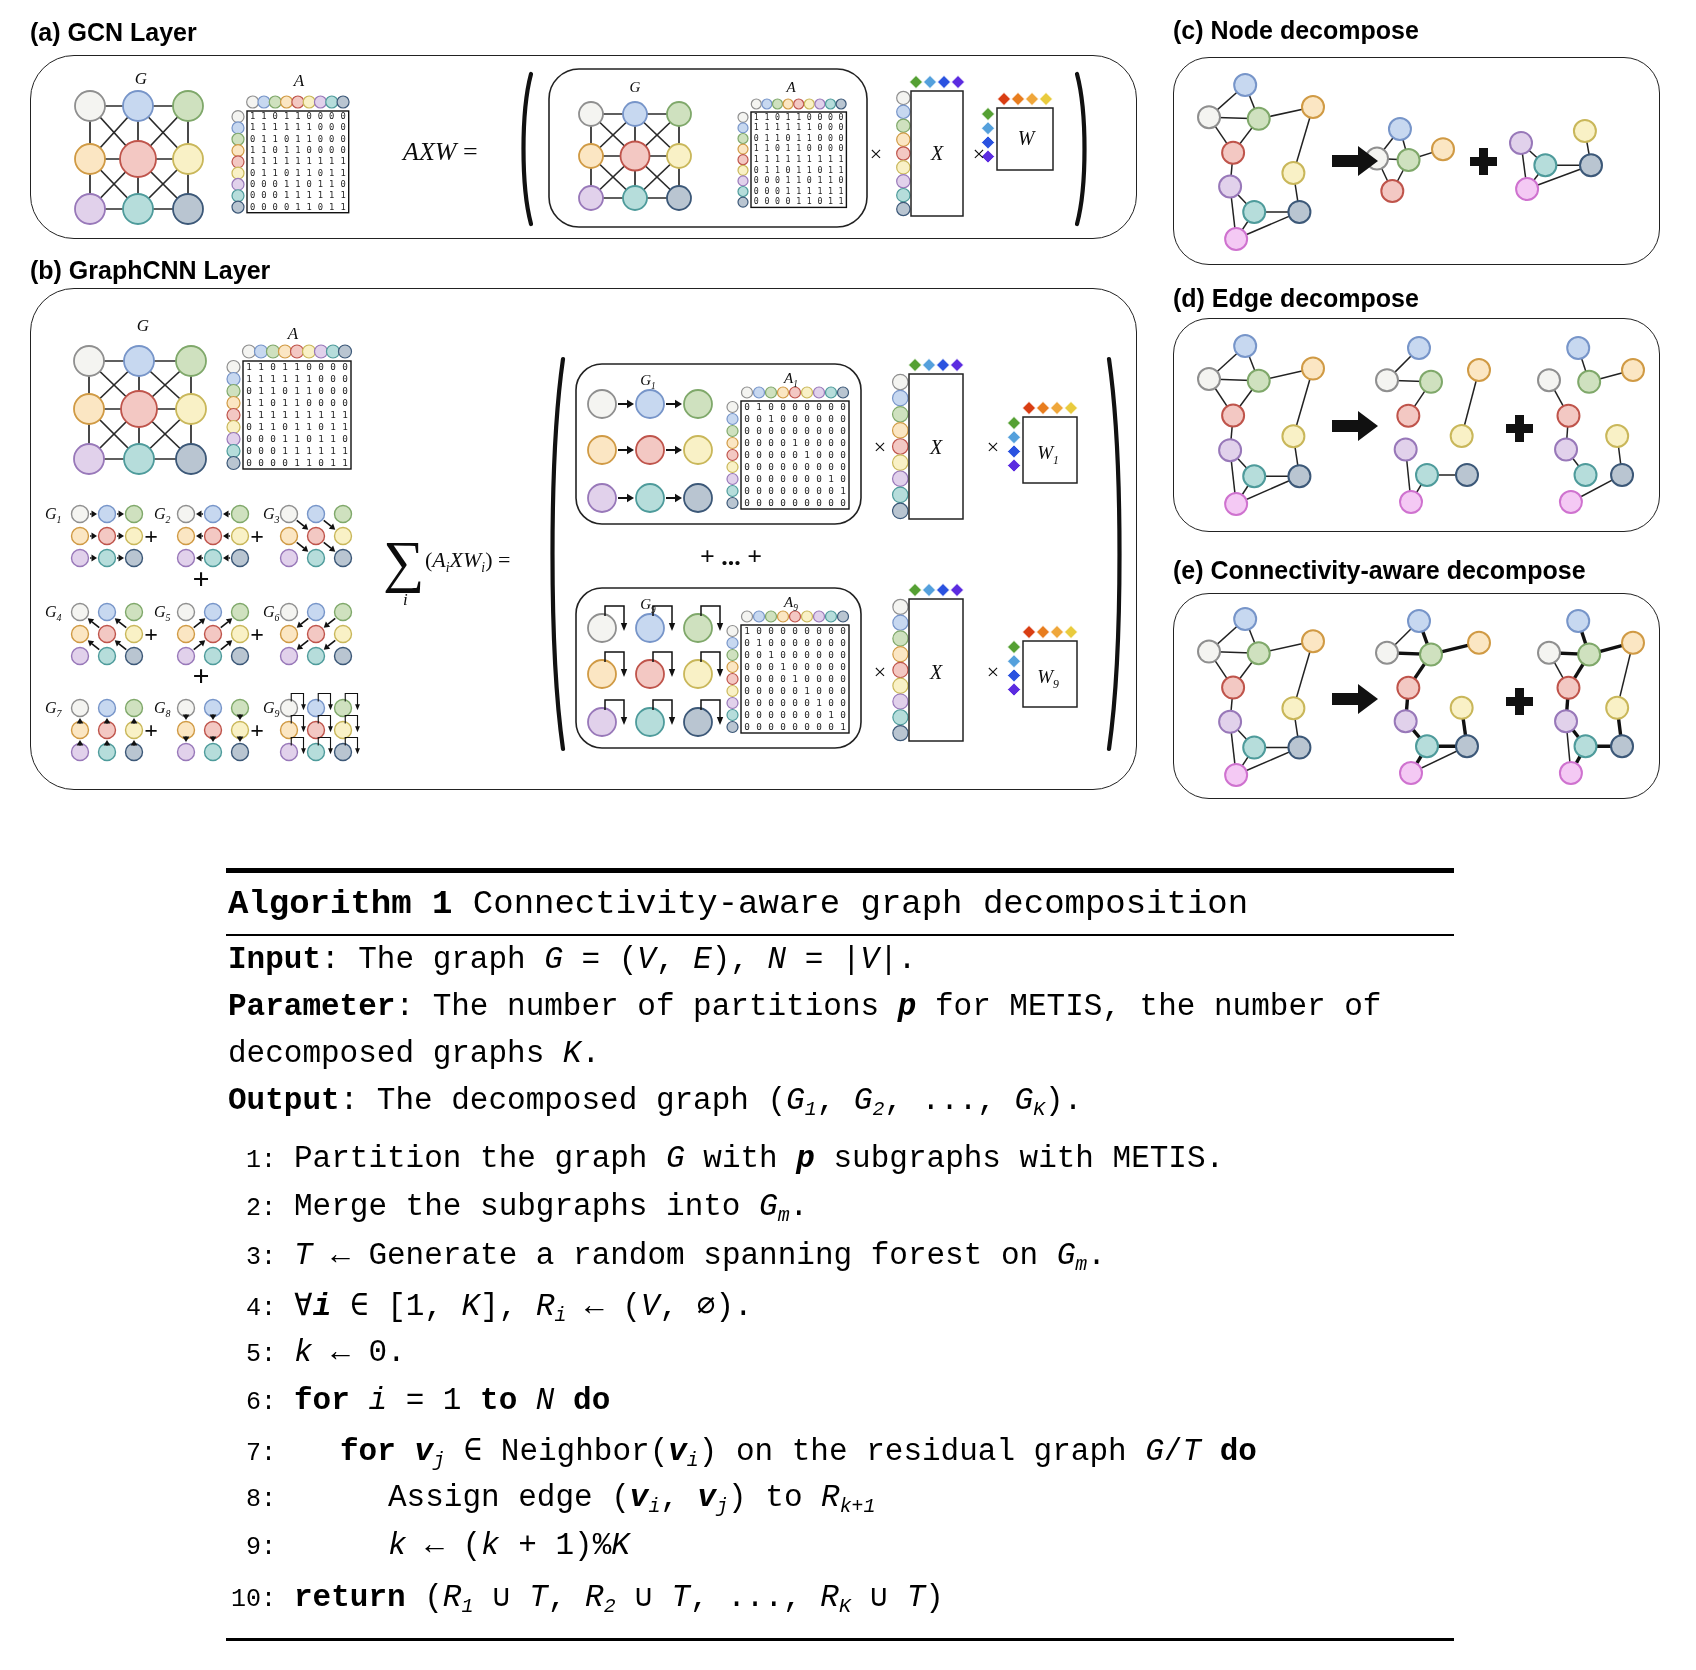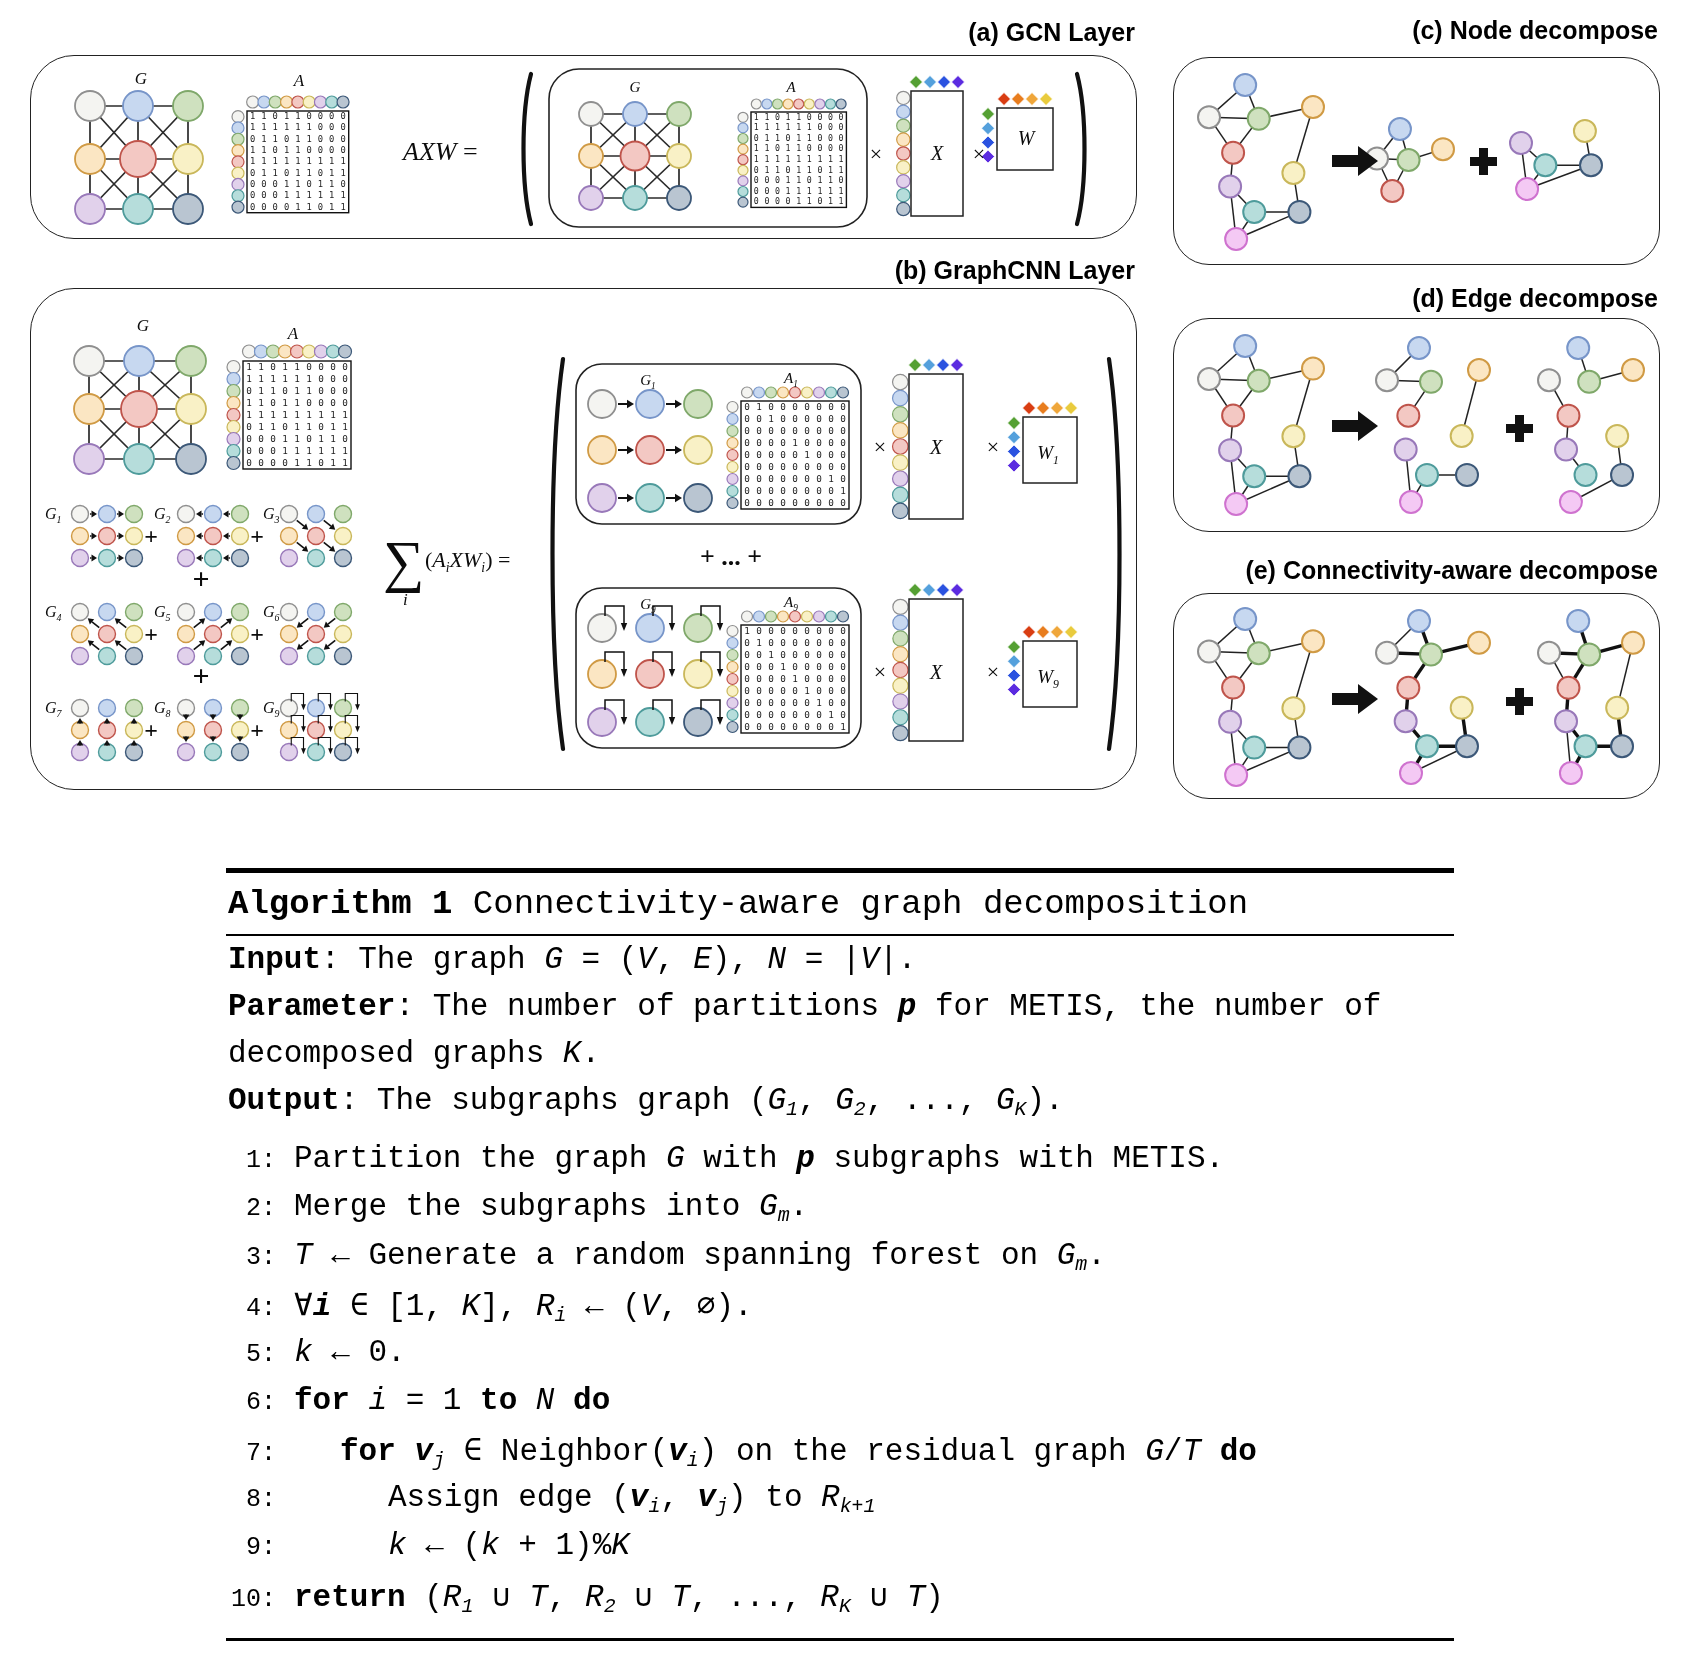--- a/index.html
+++ b/index.html
@@ -1,20 +1,20 @@
 <!DOCTYPE html>
 <html><head>
 <meta charset="utf-8">
 <style>
   body{margin:0;background:#fff}
   #root{position:relative;width:1696px;height:1670px;background:#fff;font-family:"Liberation Sans",sans-serif;overflow:hidden}
   .panel{position:absolute;border:1.7px solid #222;background:#fff}
   .r42{border-radius:44px}
   .r34{border-radius:36px}
-  .ptitle{position:absolute;text-align:right;font-weight:700;font-size:25px;color:#000;font-family:"Liberation Sans",sans-serif}
+  .ptitle{position:absolute;text-align:left;font-weight:700;font-size:25px;color:#000;font-family:"Liberation Sans",sans-serif}
   .cv{position:absolute;left:0;top:0}
   svg text{font-family:"Liberation Serif","DejaVu Serif",serif;fill:#0c0c0c}
   .ti{font-style:italic}
   .tsub{font-size:0.62em}
   .digit{font-family:"DejaVu Sans Mono",monospace;fill:#222}
   #algo{position:absolute;left:226px;top:868px;width:1228px;font-family:Liberation Mono, monospace;color:#000000}
   .rule-thick{height:4.5px;background:#000}
   .rule-thin{height:2px;background:#000}
   .rule-bot{height:3px;background:#000;margin-top:13px}
   .alg-title{font-size:34px;padding:12px 0 11px 2px}
@@ -1247,21 +1247,21 @@
   </div>
 
   <div id="algo">
     <div class="rule-thick"></div>
     <div class="alg-title"><span class="sg-b">Algorithm 1</span><span class="sg-n"> Connectivity-aware graph decomposition</span></div>
     <div class="rule-thin"></div>
     <div id="alg-header">
         <div class="alg-line"><span class="sg-b">Input</span><span class="sg-n">: The graph </span><span class="sg-i">G</span><span class="sg-n"> = (</span><span class="sg-i">V</span><span class="sg-n">, </span><span class="sg-i">E</span><span class="sg-n">), </span><span class="sg-i">N</span><span class="sg-n"> = |</span><span class="sg-i">V</span><span class="sg-n">|.</span></div>
         <div class="alg-line"><span class="sg-b">Parameter</span><span class="sg-n">: The number of partitions </span><span class="sg-bi">p</span><span class="sg-n"> for METIS, the number of</span></div>
         <div class="alg-line"><span class="sg-n">decomposed graphs </span><span class="sg-i">K</span><span class="sg-n">.</span></div>
-        <div class="alg-line"><span class="sg-b">Output</span><span class="sg-n">: The subgraphs graph (</span><span class="sg-i">G</span><span class="sg-isub">1</span><span class="sg-n">, </span><span class="sg-i">G</span><span class="sg-isub">2</span><span class="sg-n">, ..., </span><span class="sg-i">G</span><span class="sg-isub">K</span><span class="sg-n">).</span></div>
+        <div class="alg-line"><span class="sg-b">Output</span><span class="sg-n">: The decomposed graph (</span><span class="sg-i">G</span><span class="sg-isub">1</span><span class="sg-n">, </span><span class="sg-i">G</span><span class="sg-isub">2</span><span class="sg-n">, ..., </span><span class="sg-i">G</span><span class="sg-isub">K</span><span class="sg-n">).</span></div>
       </div>
     <div id="alg-steps">
         <div class="alg-step">
           <span class="alg-num">1:</span>
           <span class="ind-0"><span class="sg-n">Partition the graph </span><span class="sg-i">G</span><span class="sg-n"> with </span><span class="sg-bi">p</span><span class="sg-n"> subgraphs with METIS.</span></span>
         </div>
         <div class="alg-step">
           <span class="alg-num">2:</span>
           <span class="ind-0"><span class="sg-n">Merge the subgraphs into </span><span class="sg-i">G</span><span class="sg-isub">m</span><span class="sg-n">.</span></span>
         </div>

